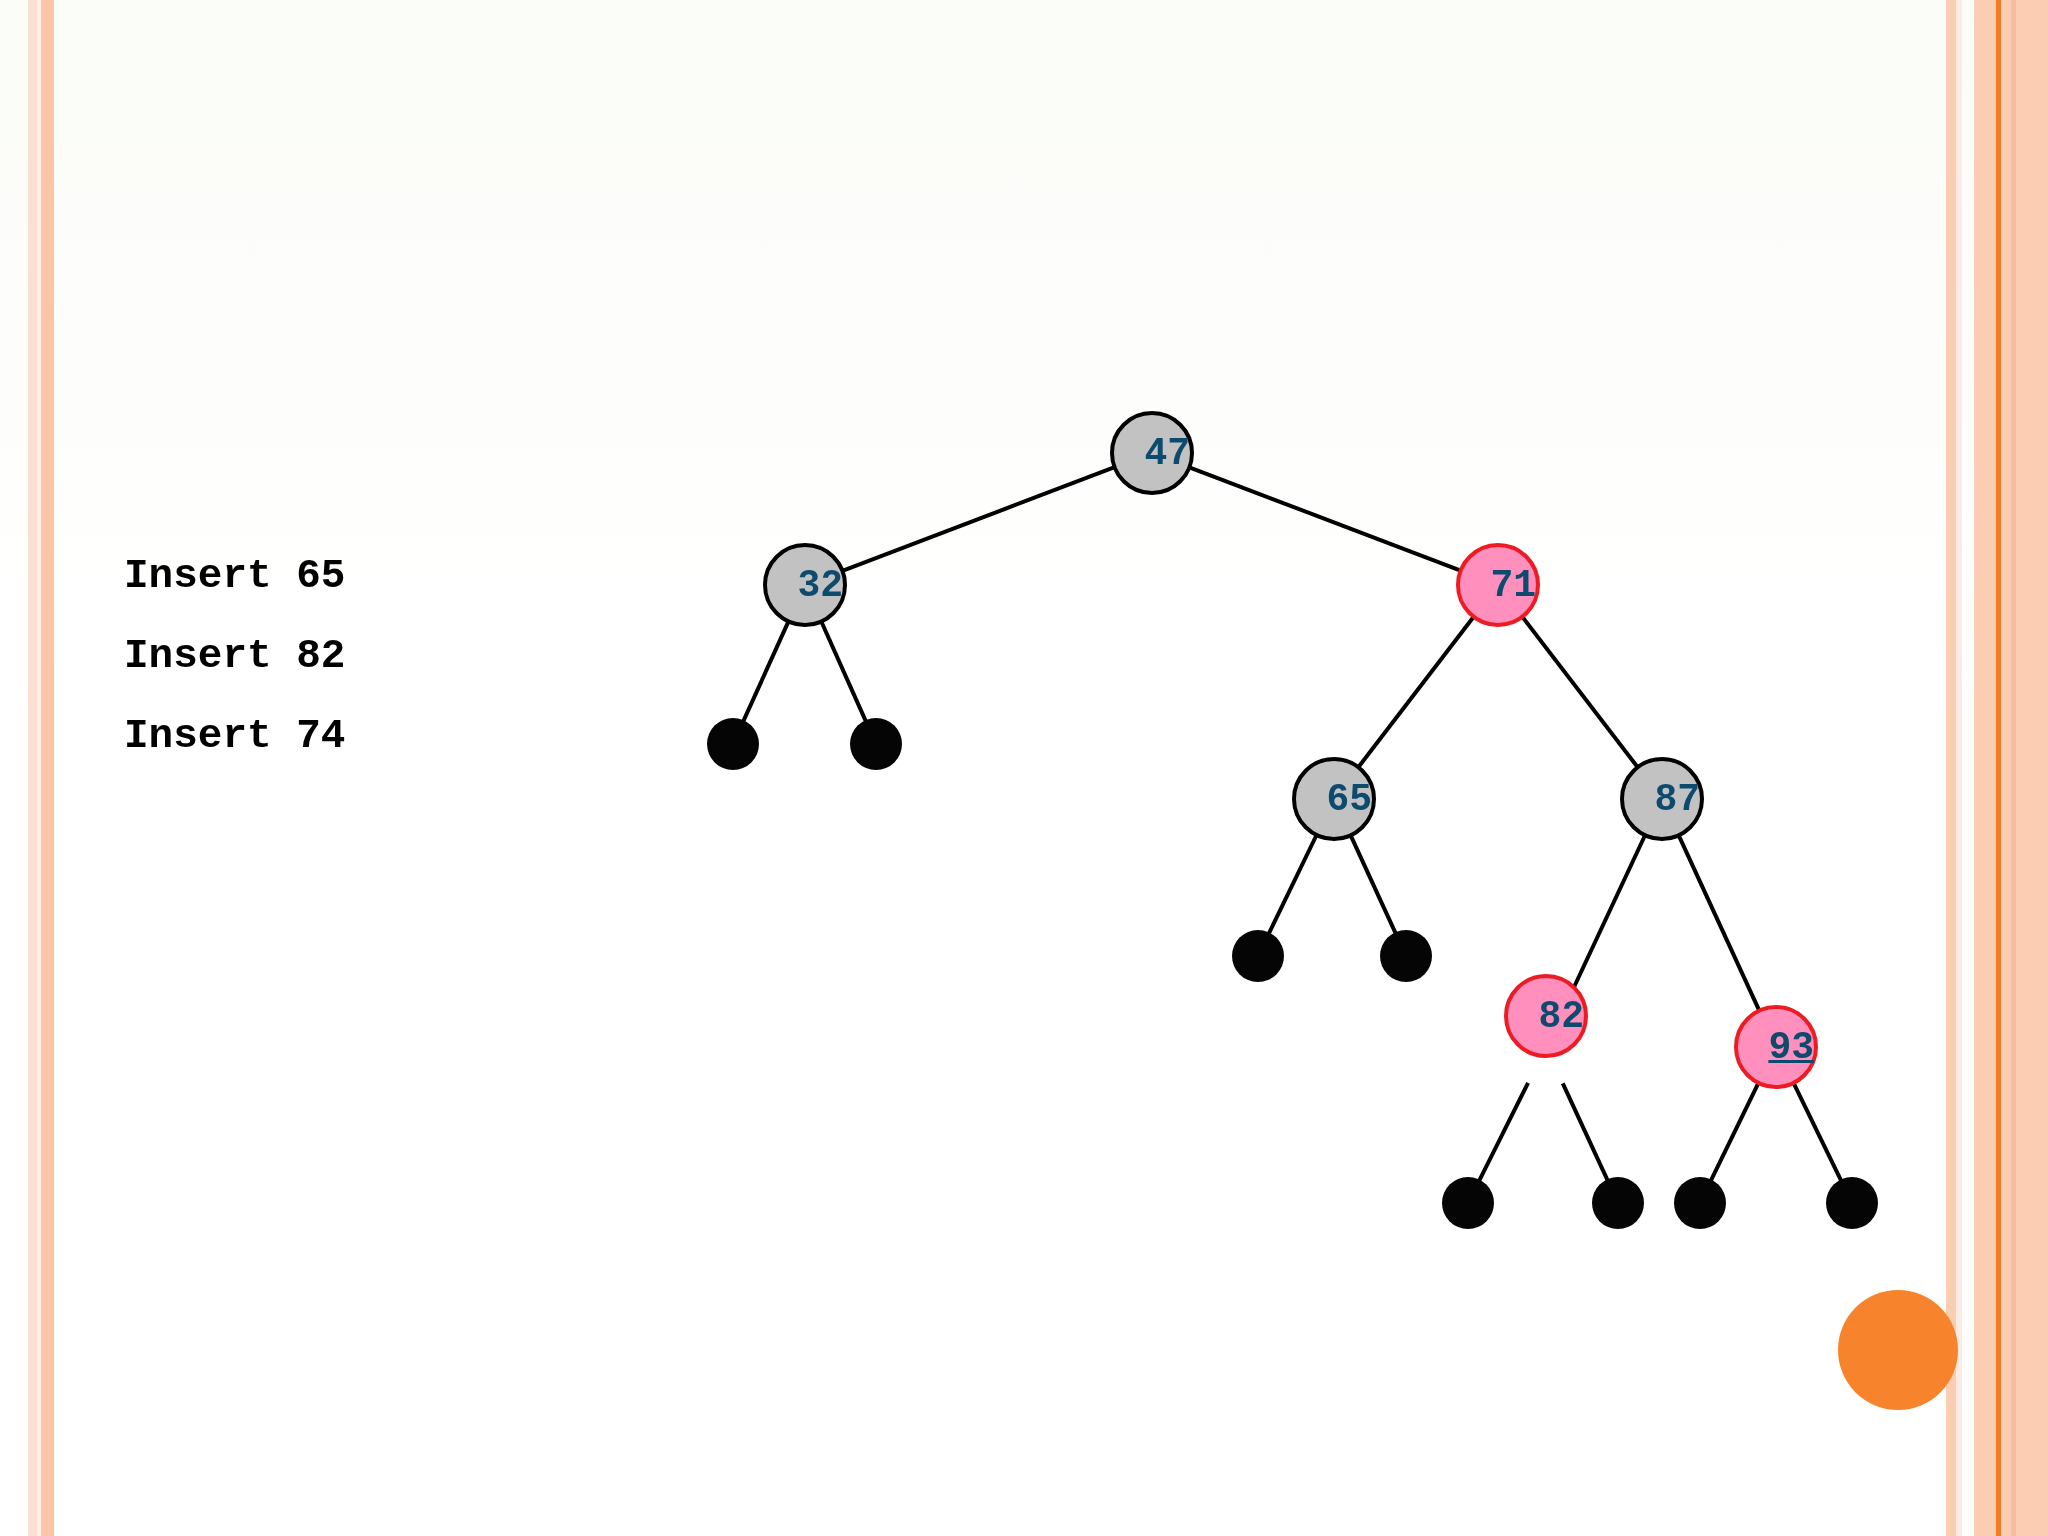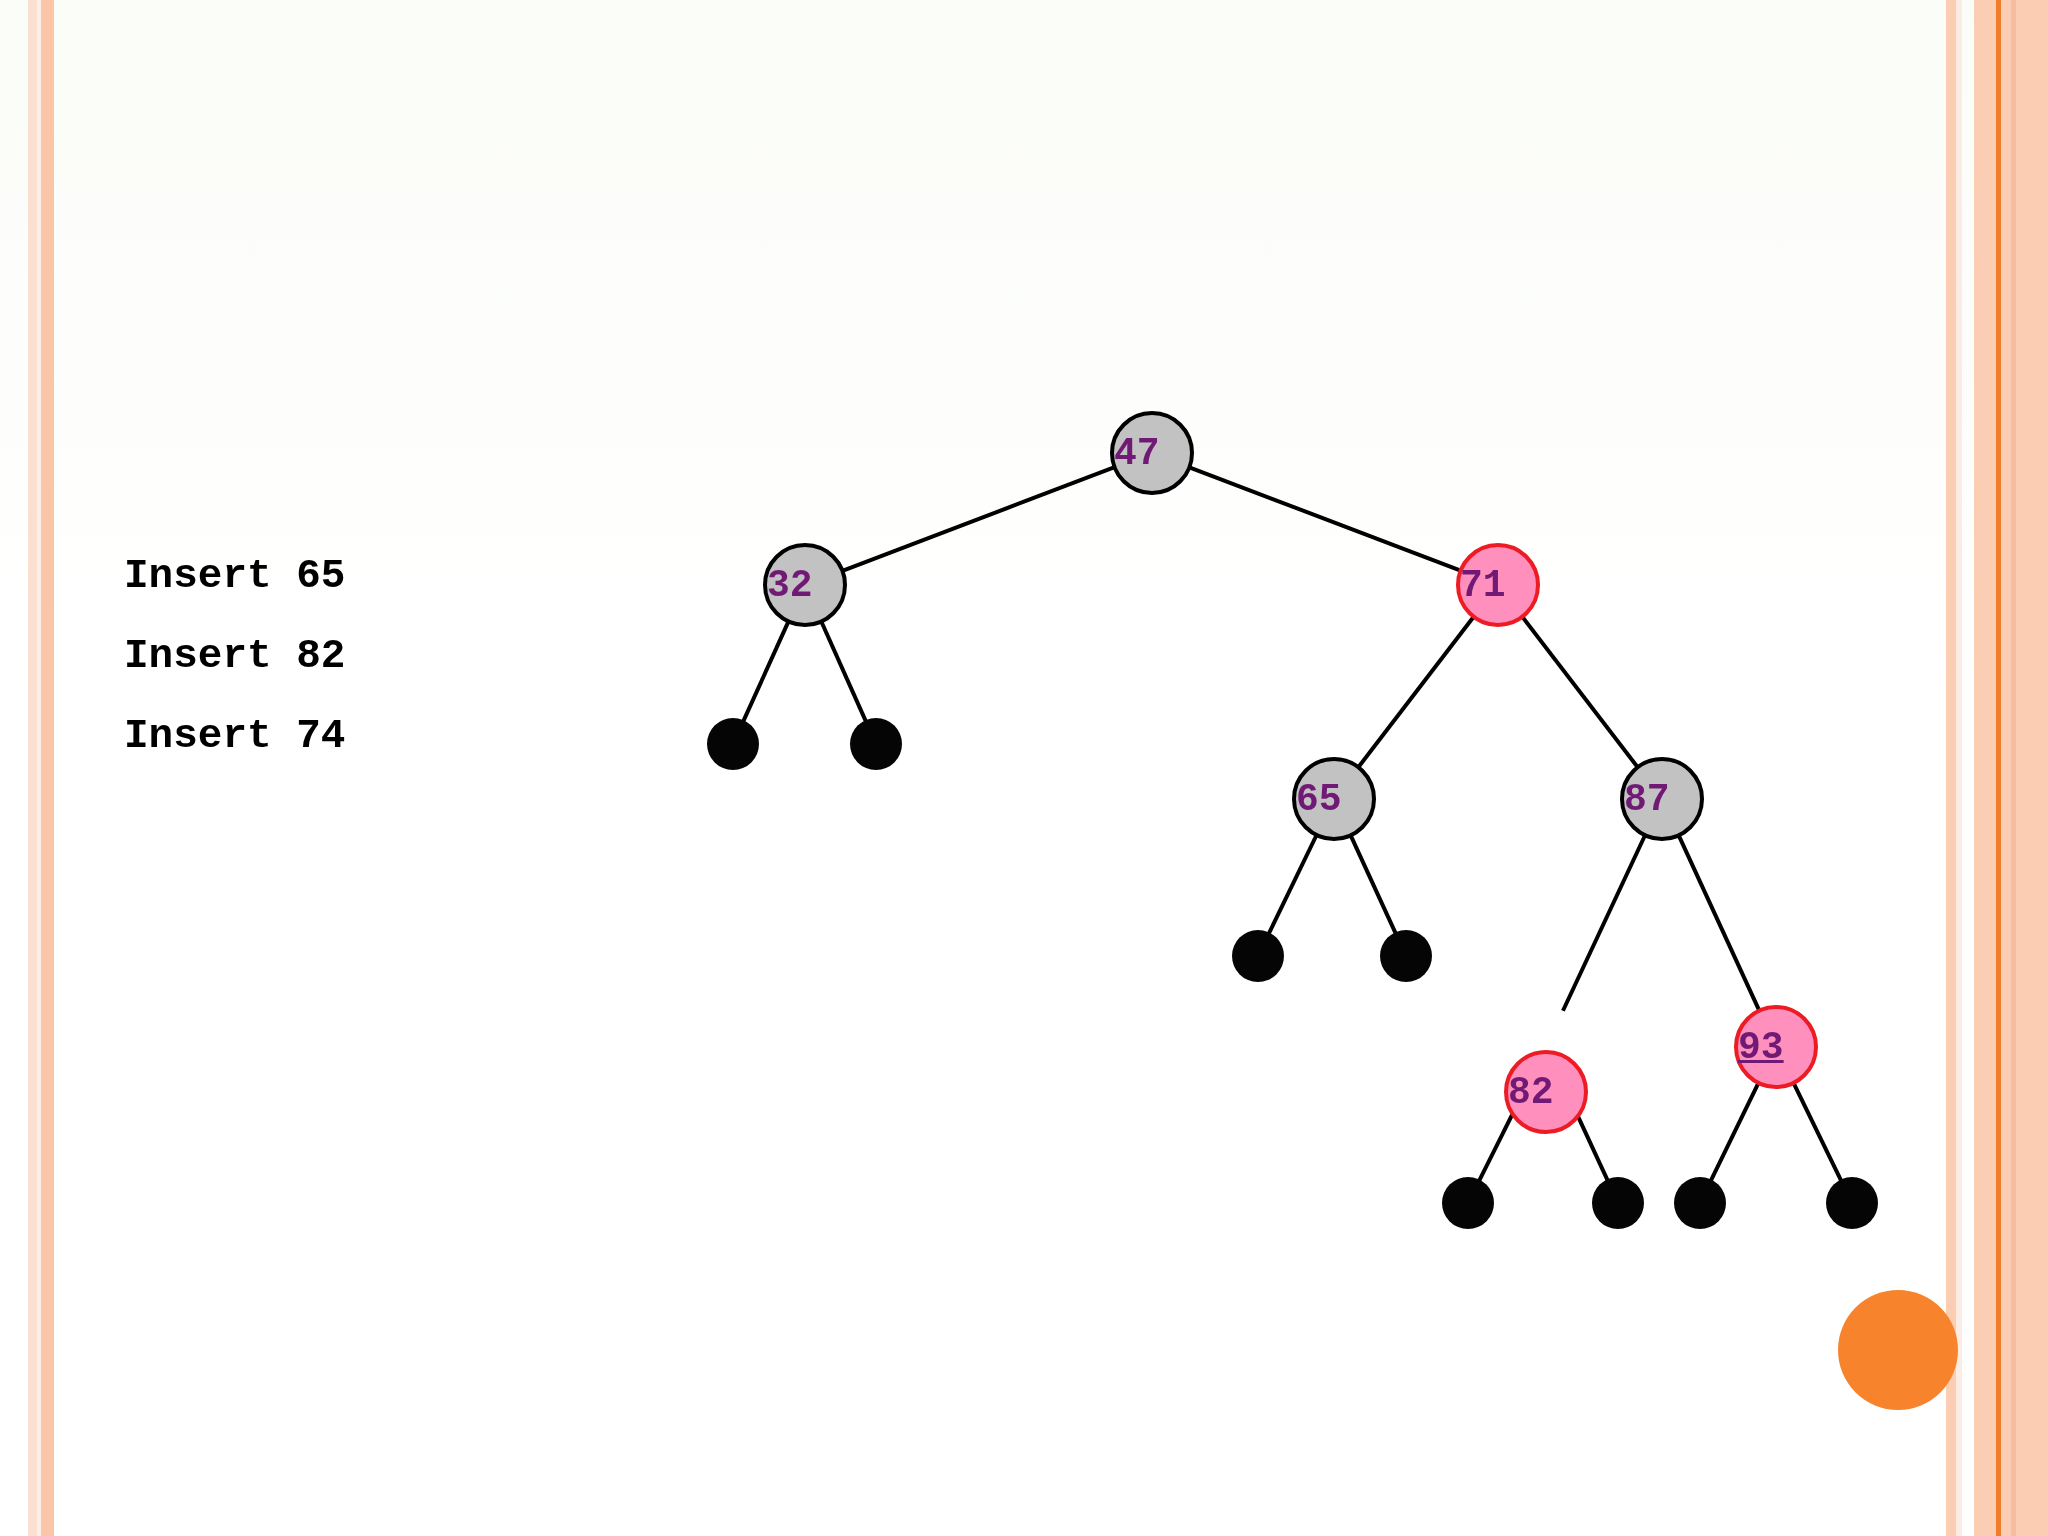--- a/index.html
+++ b/index.html
@@ -65,24 +65,24 @@
     top: 0;
     width: 2048px;
     height: 1536px;
   }
   .tree-node {
     position: absolute;
     border-radius: 50%;
     box-sizing: border-box;
     display: flex;
     align-items: center;
-    justify-content: flex-start;
+    justify-content: flex-end;
     font-family: "Liberation Mono", "DejaVu Sans Mono", monospace;
     font-weight: bold;
-    color: #701a75;
+    color: #0c4a6e;
   }
   .node-internal {
     width: 84px;
     height: 84px;
     margin-left: -42px;
     margin-top: -42px;
     font-size: 38px;
     border: 4px solid #000000;
     background: #c2c2c2;
   }
@@ -164,21 +164,21 @@
       </div>
       <div class="tree-node node-internal node-red" style="left: 1498px; top: 585px;">
         <span>71</span>
       </div>
       <div class="tree-node node-internal" style="left: 1334px; top: 799px;">
         <span>65</span>
       </div>
       <div class="tree-node node-internal" style="left: 1662px; top: 799px;">
         <span>87</span>
       </div>
-      <div class="tree-node node-internal node-red" style="left: 1546px; top: 1092px;">
+      <div class="tree-node node-internal node-red" style="left: 1546px; top: 1016px;">
         <span>82</span>
       </div>
       <div class="tree-node node-internal node-red" style="left: 1776px; top: 1047px; text-decoration: underline;">
         <span>93</span>
       </div>
       <div class="tree-node node-nil" style="left: 733px; top: 744px;"></div>
       <div class="tree-node node-nil" style="left: 876px; top: 744px;"></div>
       <div class="tree-node node-nil" style="left: 1258px; top: 956px;"></div>
       <div class="tree-node node-nil" style="left: 1406px; top: 956px;"></div>
       <div class="tree-node node-nil" style="left: 1468px; top: 1203px;"></div>

